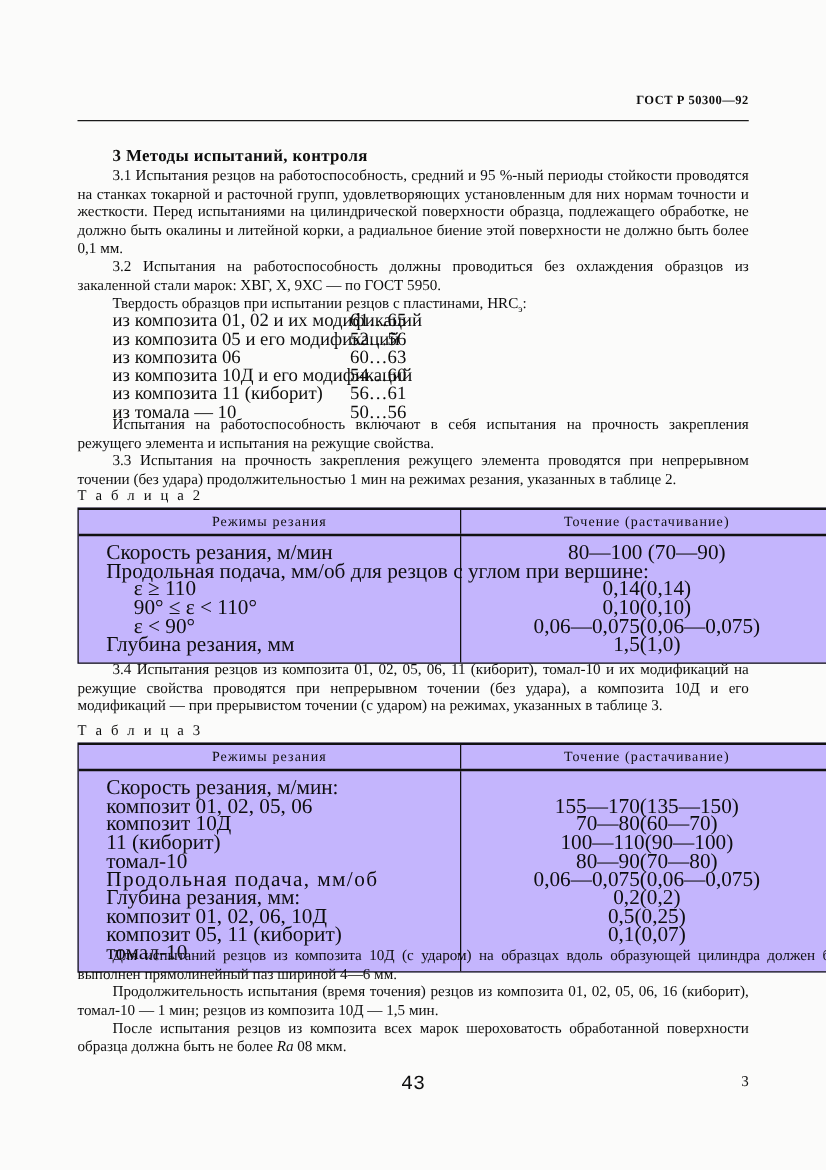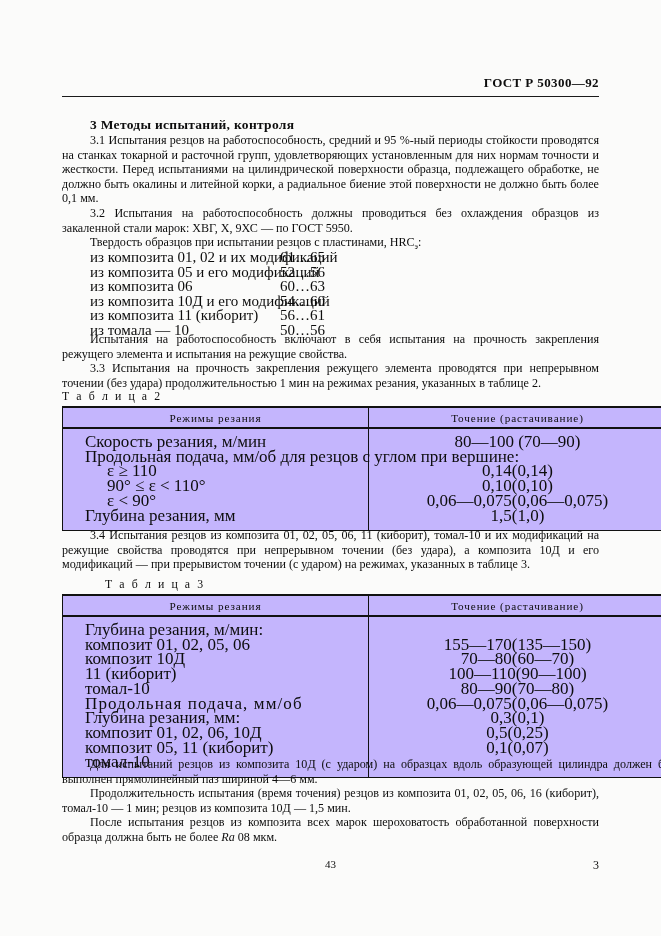--- a/index.html
+++ b/index.html
@@ -17,21 +17,21 @@
     overflow: hidden;
     box-sizing: border-box;
   }
   
   .header {
     position: absolute;
     left: 62px;
     top: 75px;
     width: 537px;
     text-align: right;
-    font-size: 13px;
+    font-size: 10px;
     font-weight: bold;
     letter-spacing: .4px;
   }
   .header-rule {
     position: absolute;
     left: 62px;
     top: 96px;
     width: 537px;
     height: 1px;
     background: #1a1a1a;
@@ -85,21 +85,21 @@
   .it { font-style: italic; }
 
   
   .tbl-caption {
     position: absolute;
     left: 62px;
     font-size: 11.8px;
     letter-spacing: 2.1px;
   }
   .cap2 { top: 389px; }
-  .cap3 { top: 577px; margin-left: 43px; }
+  .cap3 { top: 577px; }
   .cap-num { letter-spacing: 0; }
 
   
   .tbl {
     position: absolute;
     left: 62px;
     width: 605px;
     border: 1px solid #111;
     border-top-width: 2px;
     box-sizing: border-box;
@@ -144,21 +144,22 @@
   .rrow.blank { visibility: hidden; }
   .sp-wide { letter-spacing: 1.1px; }
 
   
   .folio-center {
     position: absolute;
     top: 858px;
     left: 0;
     width: 661px;
     text-align: center;
-    font-size: 11px;
+    font-size: 16px;
+    font-family: Liberation Mono, monospace;
   }
   .folio-right {
     position: absolute;
     top: 858px;
     left: 62px;
     width: 537px;
     text-align: right;
     font-size: 12px;
   }
   sub { font-size: 8px; }
@@ -241,39 +242,39 @@
 
   <div class="tbl-caption cap3"><span>Т а б л и ц а </span><span class="cap-num">3</span></div>
 
   <div class="tbl tbl3">
     <div class="tr head">
       <div class="td-left">Режимы резания</div>
       <div class="td-right">Точение (растачивание)</div>
     </div>
     <div class="tr body-cells">
       <div class="td-left">
-        <div class="lrow">Глубина резания,  м/мин:</div>
+        <div class="lrow">Скорость резания,  м/мин:</div>
         <div class="lrow">композит 01, 02, 05, 06</div>
         <div class="lrow">композит 10Д</div>
         <div class="lrow">11 (киборит)</div>
         <div class="lrow">томал-10</div>
         <div class="lrow sp-wide">Продольная  подача,  мм/об</div>
         <div class="lrow">Глубина резания, мм:</div>
         <div class="lrow">композит 01, 02, 06, 10Д</div>
         <div class="lrow">композит 05, 11 (киборит)</div>
         <div class="lrow">томал-10</div>
       </div>
       <div class="td-right">
         <div class="rrow blank">—</div>
         <div class="rrow">155—170(135—150)</div>
         <div class="rrow">70—80(60—70)</div>
         <div class="rrow">100—110(90—100)</div>
         <div class="rrow">80—90(70—80)</div>
         <div class="rrow">0,06—0,075(0,06—0,075)</div>
-        <div class="rrow">0,3(0,1)</div>
+        <div class="rrow">0,2(0,2)</div>
         <div class="rrow">0,5(0,25)</div>
         <div class="rrow">0,1(0,07)</div>
         <div class="rrow blank">—</div>
       </div>
     </div>
   </div>
 
   <p class="para p-groove">Для испытаний резцов из композита 10Д (с ударом) на образцах вдоль образующей цилиндра должен быть выполнен прямолинейный  паз шириной 4—6 мм.</p>
 
   <p class="para p-dur">Продолжительность испытания (время точения) резцов из композита 01, 02, 05, 06, 16 (киборит), томал-10 — 1 мин; резцов из композита 10Д — 1,5 мин.</p>

